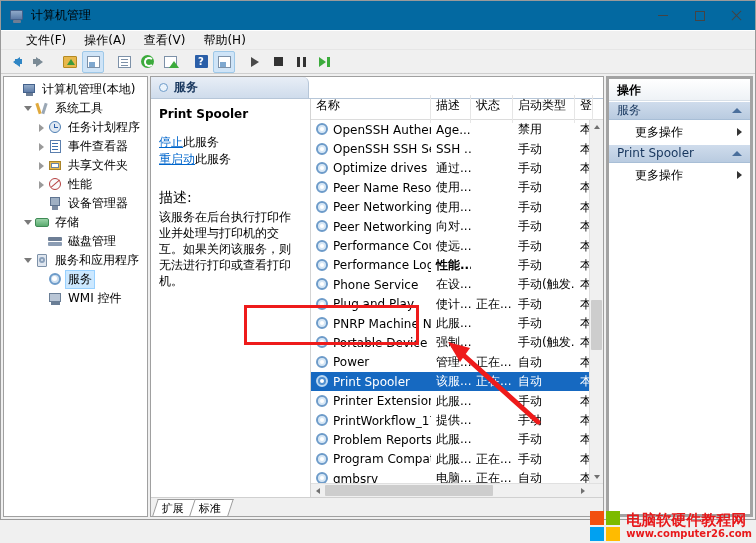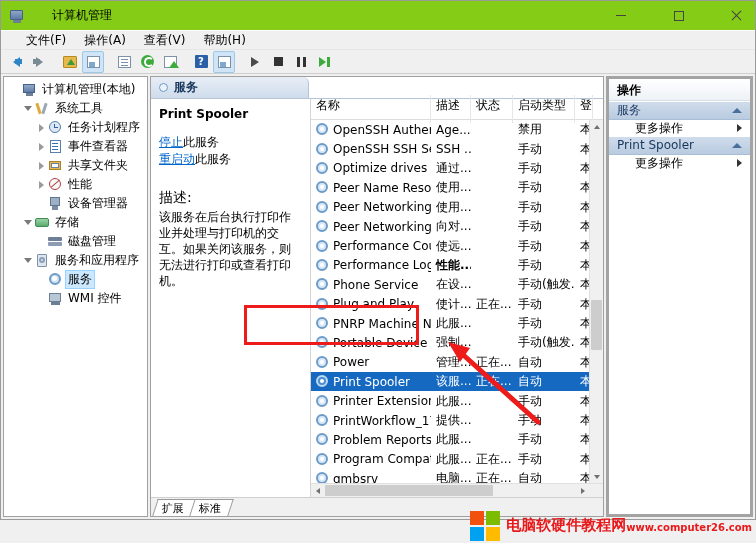--- a/index.html
+++ b/index.html
@@ -21,24 +21,23 @@
     left: 0; top: 0;
     width: 756px; height: 520px;
     background: #f0f0f0;
     border: 1px solid #9a9a9a;
     display: flex; flex-direction: column;
   }
 
   
   .titlebar {
     height: 30px; min-height: 30px;
-    background: #84cc16;
+    background: #0369a1;
     display: flex; align-items: center;
     border-bottom: 1px solid #ffffff;
-    gap: 21px;
   }
   .title-icon {
     width: 16px; height: 16px; margin-left: 8px; margin-right: 6px;
     position: relative; flex: none;
   }
   .title-icon .mon {
     position: absolute; left: 1px; top: 2px; width: 13px; height: 10px;
     background: linear-gradient(#8fa8c8, #5c7ba6);
     border: 1px solid #46618a; border-radius: 1px;
   }
@@ -323,21 +322,21 @@
     background: linear-gradient(#cfdcec,#b9cbe0);
     border-top: 1px solid #fff; border-bottom: 1px solid #a8bed6;
     font-size: 12px; color: #17365d;
     padding-left: 8px;
     display: flex; align-items: center;
   }
   .act-group .gname { flex: 1; }
   .act-group .caret { width:0;height:0;margin-right:8px;
     border-left:5px solid transparent;border-right:5px solid transparent;border-bottom:5px solid #4a6f9c;}
   .act-item {
-    height: 16px; line-height: 21px;
+    height: 24px; line-height: 21px;
     font-size: 12px; padding-left: 26px;
     display: flex; align-items: center;
   }
   .act-item .lbl { flex: 1; }
   .act-item .tri { width:0;height:0;margin-right:8px;
     border-top:4px solid transparent;border-bottom:4px solid transparent;border-left:5px solid #333;}
 
   
   .anno-rect {
     position: absolute;
@@ -346,21 +345,21 @@
   }
   .anno-arrow { position: absolute; pointer-events: none; }
 
   
   .watermark {
     position: absolute; right: 4px; bottom: 2px;
     display: flex; align-items: center; gap: 6px;
   }
   .wm-logo { width: 30px; height: 30px; display: grid; grid-template-columns: 1fr 1fr; grid-template-rows: 1fr 1fr; gap: 2px; }
   .wm-logo i { display:block; }
-  .wm-text { display: flex; flex-direction: row; line-height: 1.05; align-items: flex-end; }
+  .wm-text { display: flex; flex-direction: column; line-height: 1.05; }
   .wm-cn { font-size: 15px; font-weight: bold; color: #e8191b; letter-spacing: 0px; }
   .wm-en { font-size: 10px; font-weight: bold; color: #e8191b; }
   .taskbar-strip { position:absolute; left:0; right:0; bottom:0; height:23px; background:#f0f0f0; }
 </style>
 </head>
 <body>
 
 <div id="app">
   <div class="taskbar-strip"></div>
 

